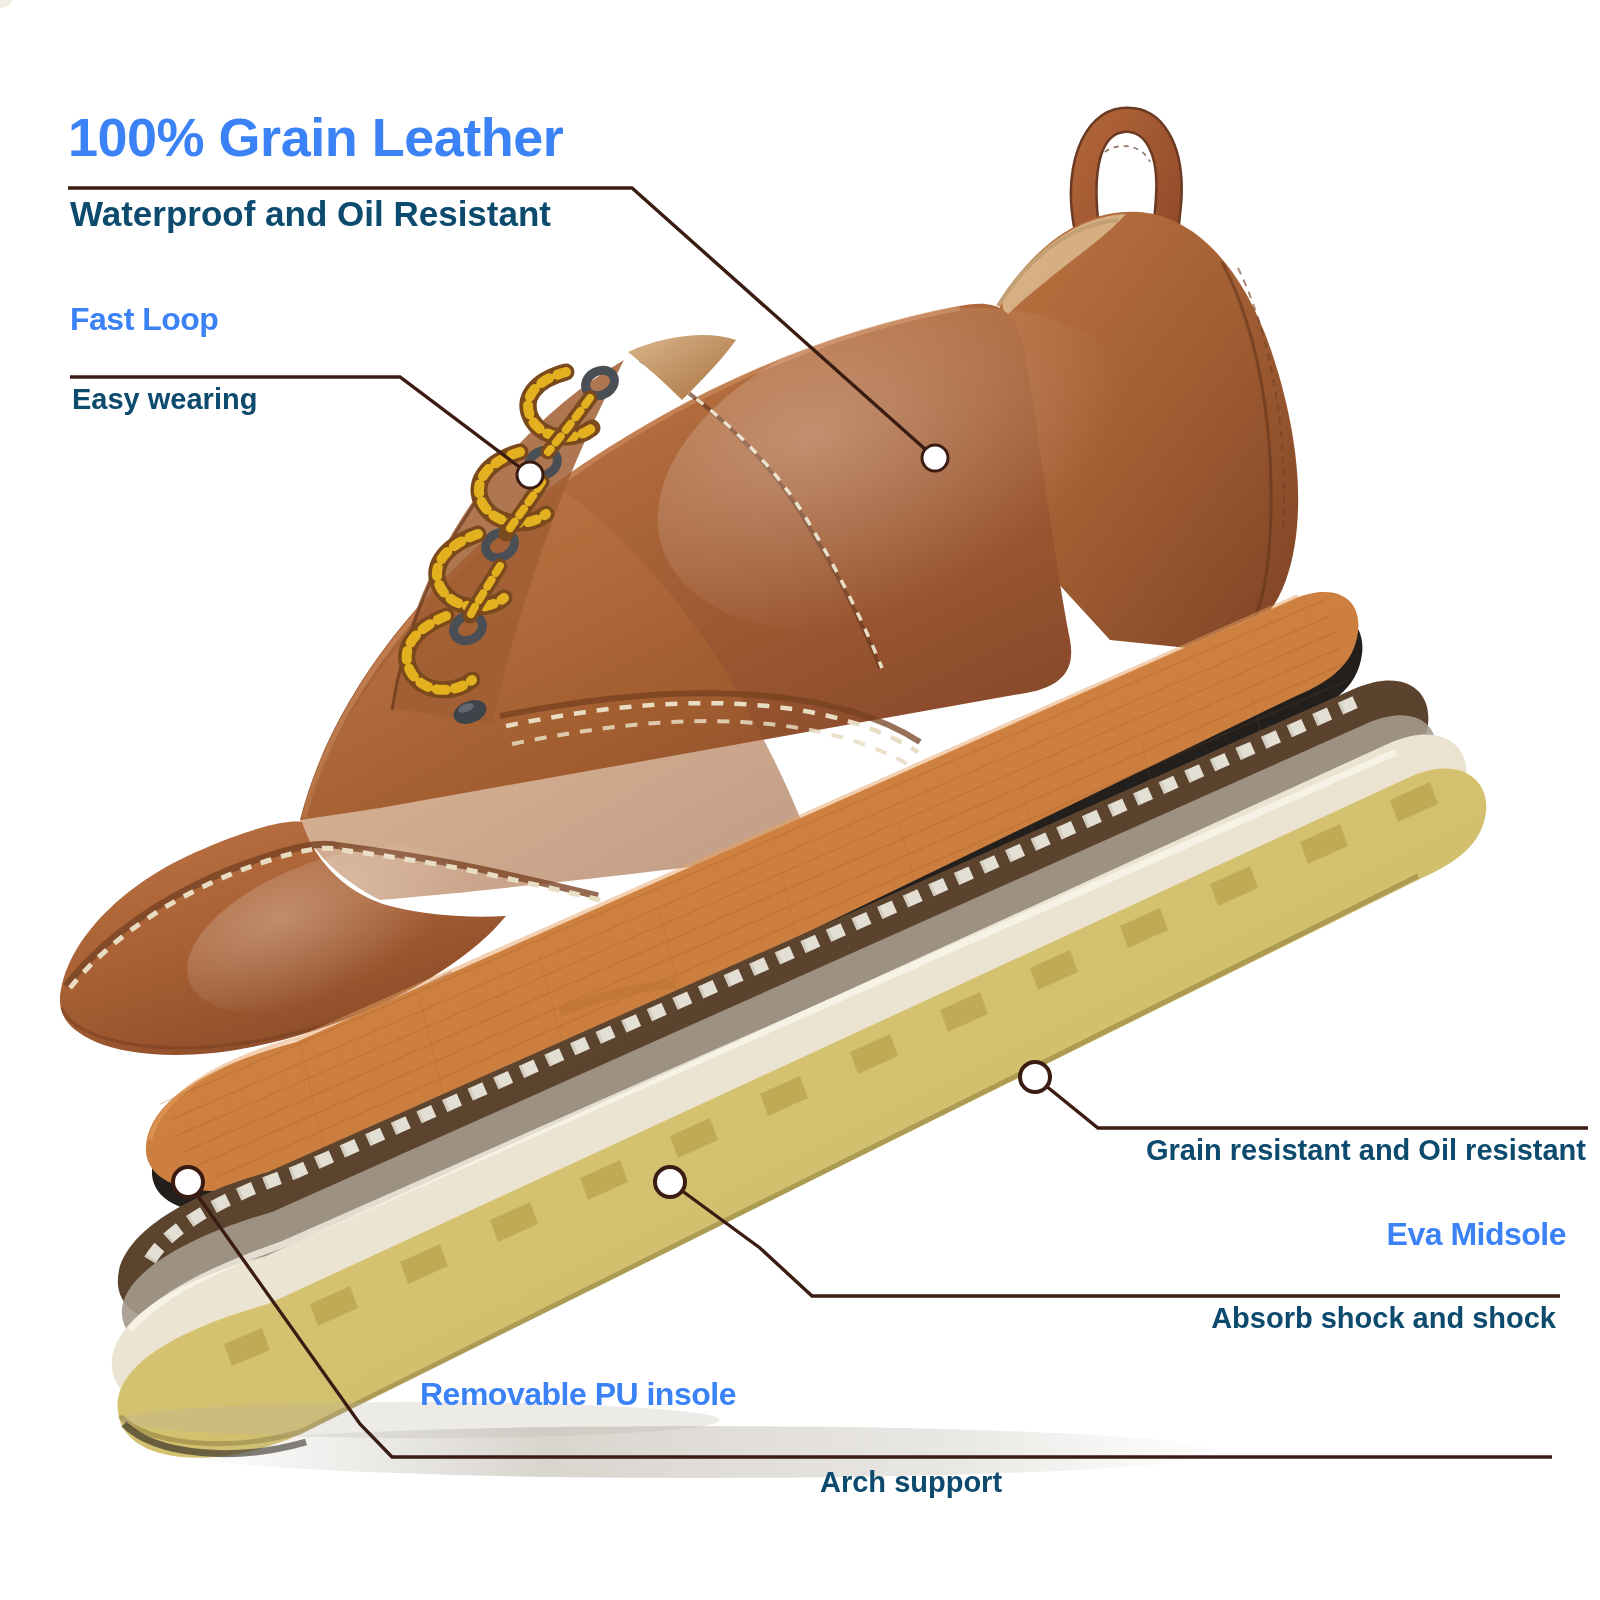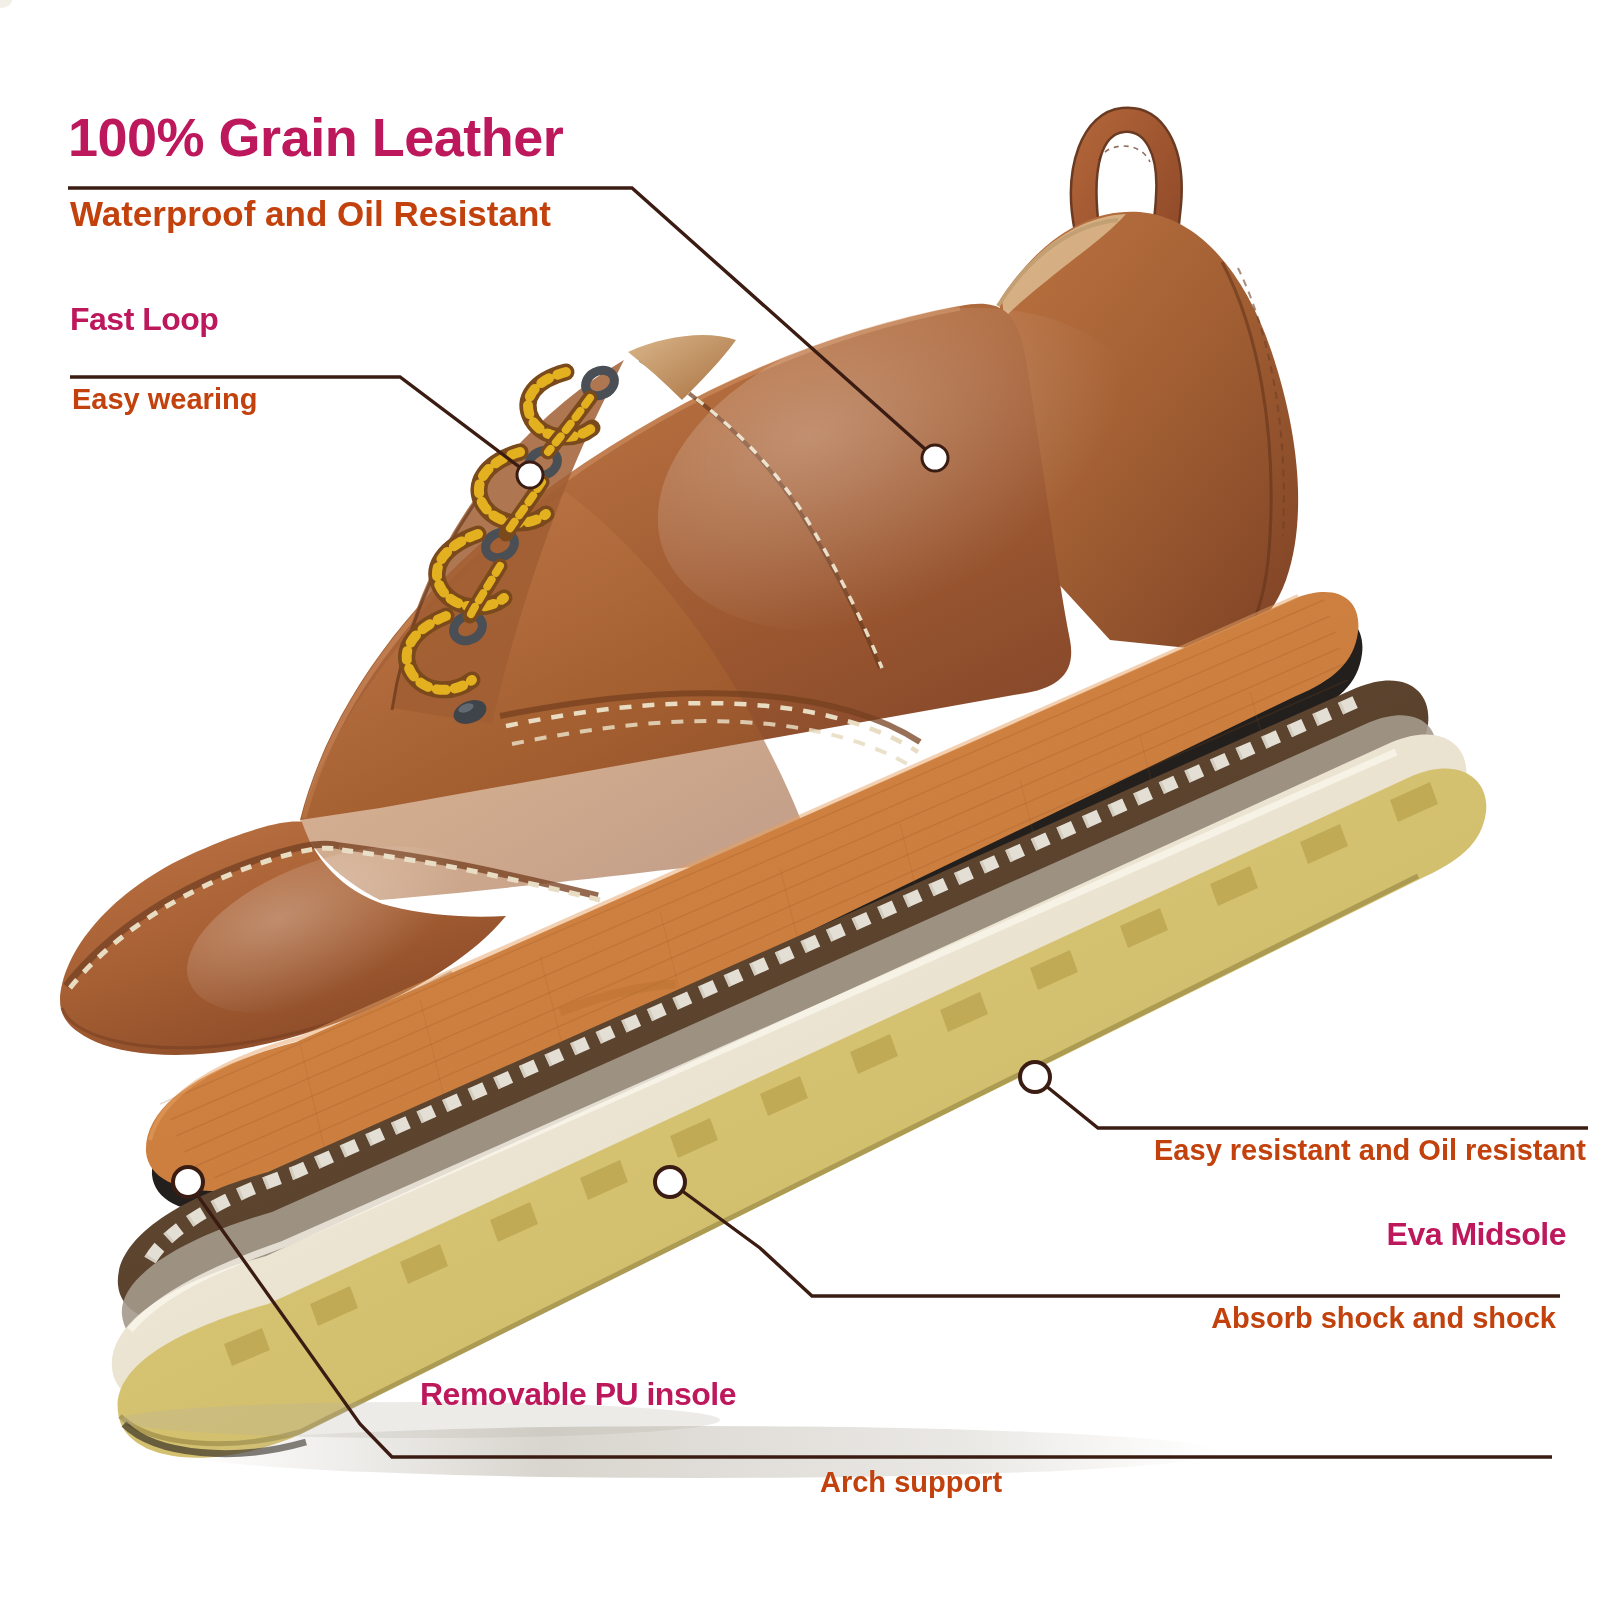--- a/index.html
+++ b/index.html
@@ -3,25 +3,25 @@
 <meta charset="utf-8">
 <style>
   html,body{margin:0;padding:0;background:#fff;}
   body{width:1600px;height:1600px;overflow:hidden;font-family:"Liberation Sans",sans-serif;}
   #stage{position:relative;width:1600px;height:1600px;background:#fff;overflow:hidden;}
 
   
   .callout{position:absolute;}
   .callout .title{
     font-family:"Liberation Sans",sans-serif;
-    font-weight:bold;color:#be185d;letter-spacing:-.5px;white-space:nowrap;line-height:1;
+    font-weight:bold;color:#3b82f6;letter-spacing:-.5px;white-space:nowrap;line-height:1;
   }
   .callout .sub{
     font-family:"Liberation Sans",sans-serif;
-    font-weight:bold;color:#c2410c;white-space:nowrap;line-height:1;
+    font-weight:bold;color:#0c4a6e;white-space:nowrap;line-height:1;
   }
   .t-lg{font-size:54px;}
   .t-md{font-size:32px;}
   .s-lg{font-size:35px;}
   .s-md{font-size:29px;}
 
   
   #leaders{position:absolute;left:0;top:0;width:1600px;height:1600px;pointer-events:none;}
 
   
@@ -321,21 +321,21 @@
   </div>
 
   <div class="callout" style="left:70px; top:303px;">
     <div class="title t-md">Fast Loop</div>
   </div>
   <div class="callout" style="left:72px; top:385px;">
     <div class="sub s-md">Easy wearing</div>
   </div>
 
   <div class="callout" style="right:14px; top:1136px; text-align:right;">
-    <div class="sub s-md">Easy resistant and Oil resistant</div>
+    <div class="sub s-md">Grain resistant and Oil resistant</div>
   </div>
 
   <div class="callout" style="right:34px; top:1218px; text-align:right;">
     <div class="title t-md">Eva Midsole</div>
   </div>
   <div class="callout" style="right:44px; top:1304px; text-align:right;">
     <div class="sub s-md">Absorb shock and shock</div>
   </div>
 
   <div class="callout" style="left:420px; top:1378px;">

